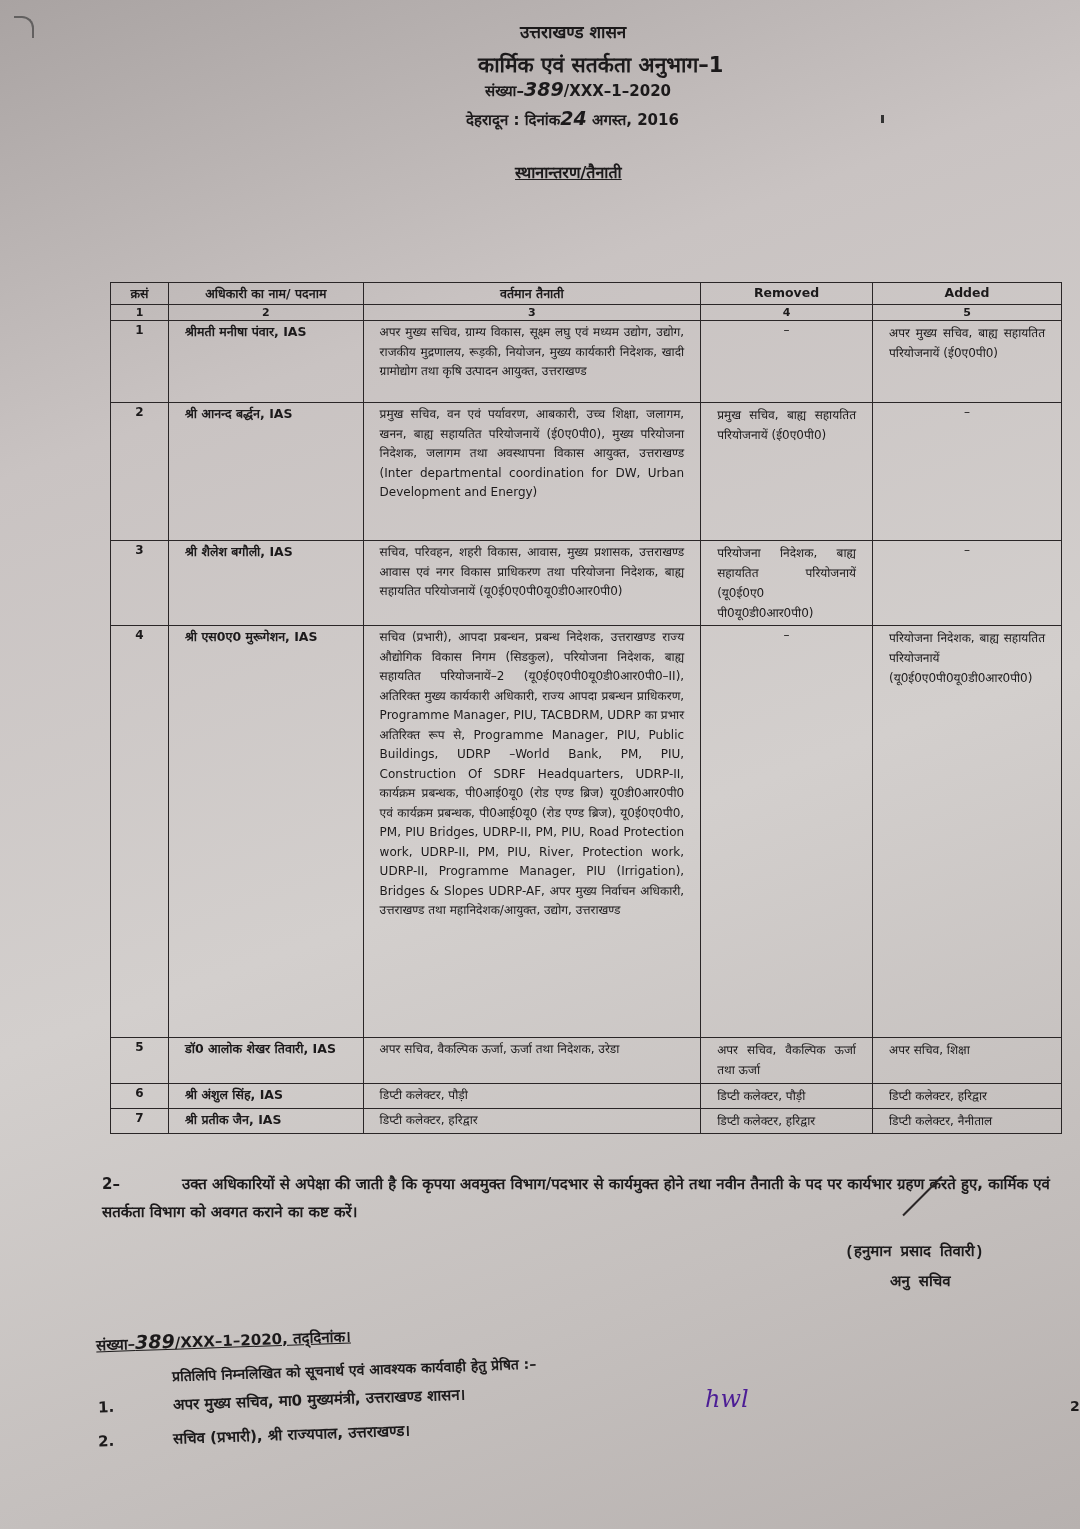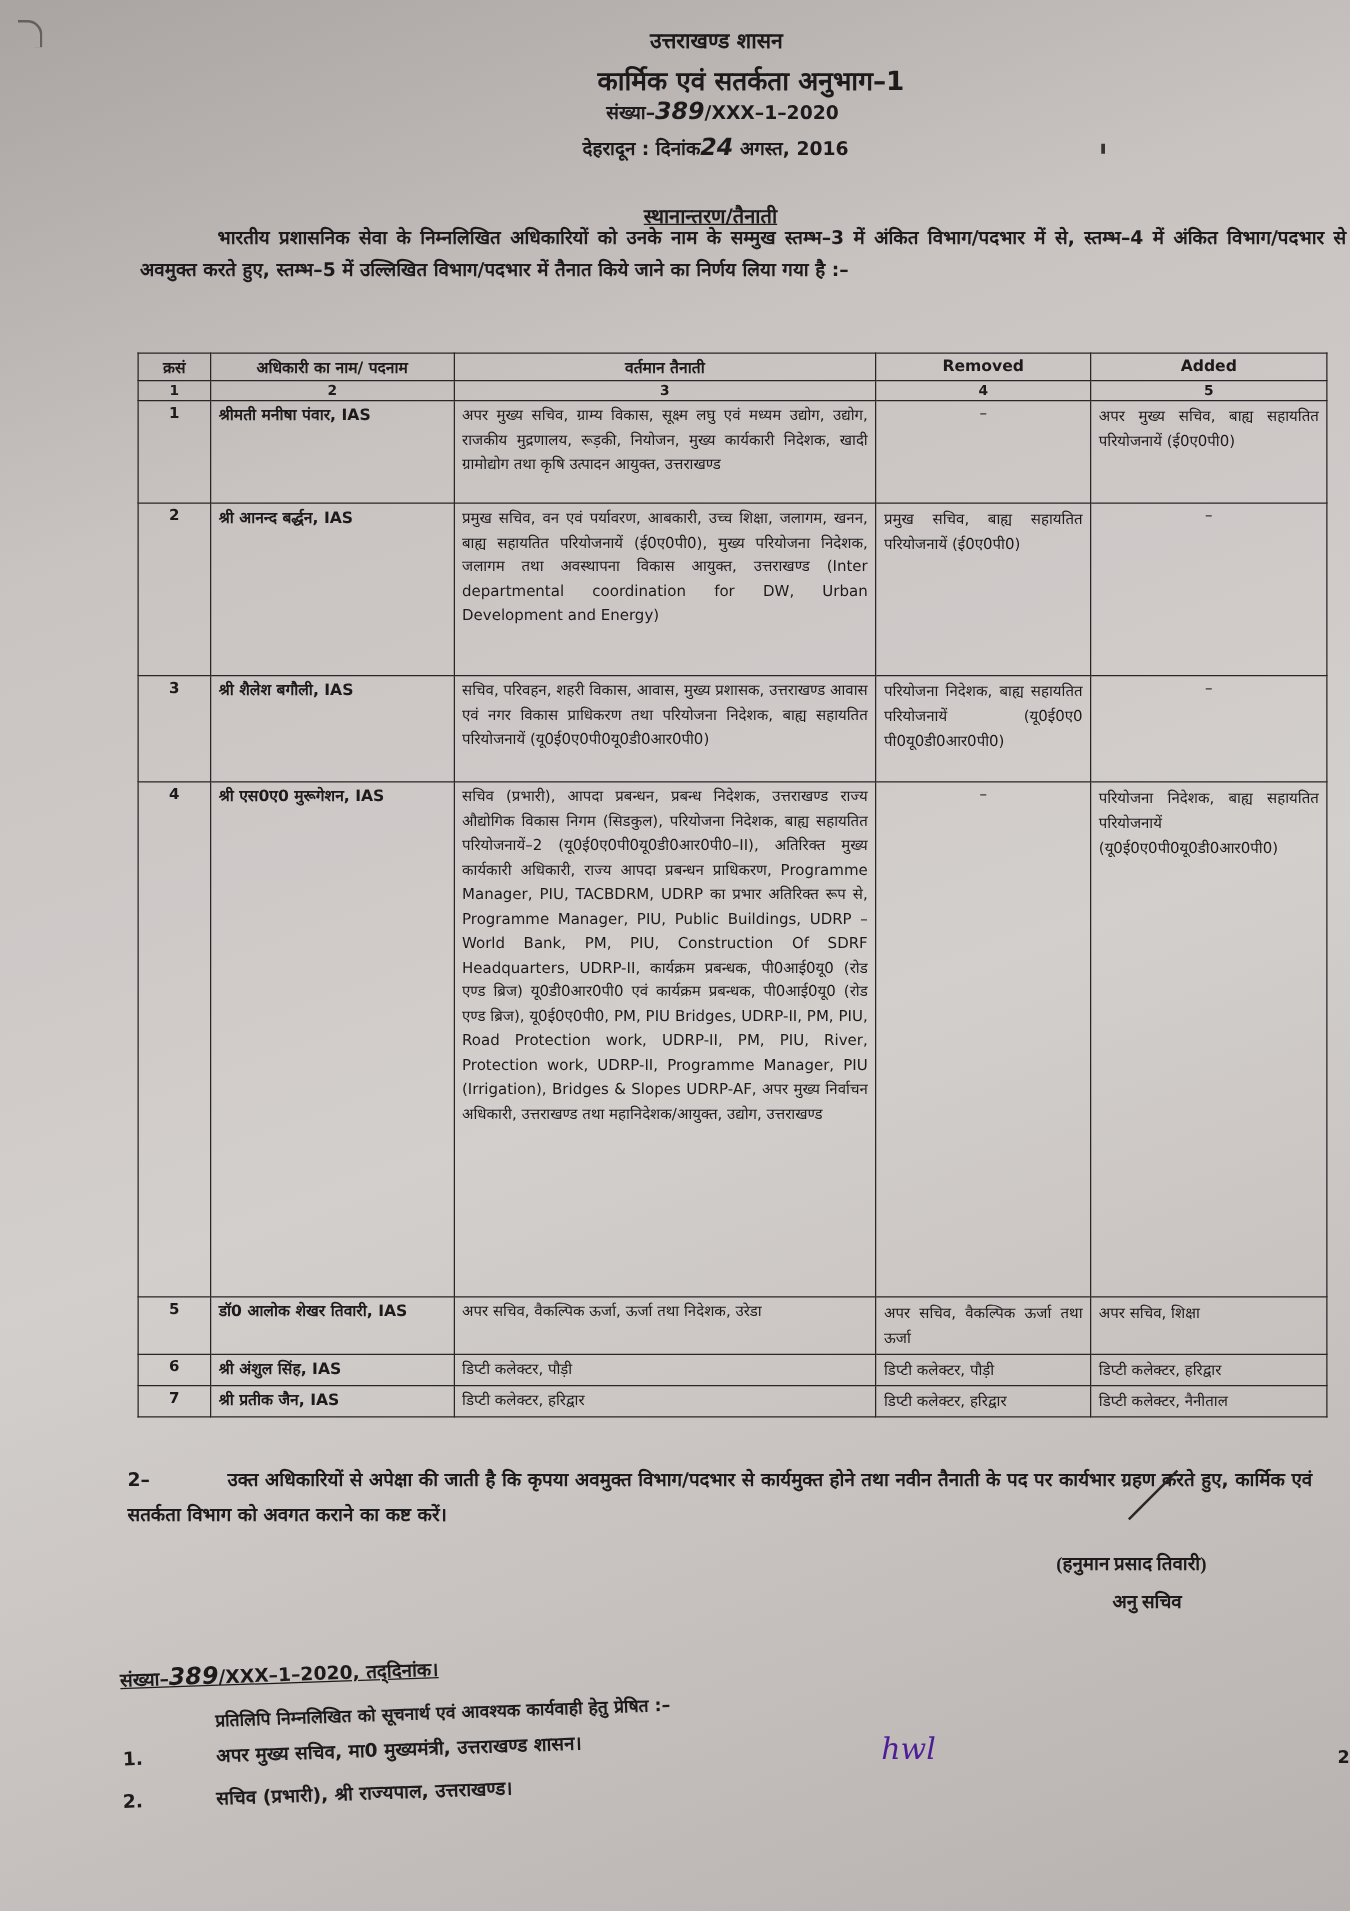--- a/index.html
+++ b/index.html
@@ -13,31 +13,31 @@
     .page { position: absolute; left: 0; top: 0; width: 1080px; height: 1133px; }
     .hdr { position: absolute; left: 0; width: 1080px; text-align: center; font-weight: bold; font-family: "DejaVu Sans", sans-serif; }
     .hdr1 { top: 20px; left: 520px; width: auto; font-size: 17px; }
     .hdr2 { top: 50px; left: 478px; width: auto; font-size: 21px; }
     .hdr3 { top: 78px; left: 485px; width: auto; font-size: 15px; }
     .hdr4 { top: 107px; left: 466px; width: auto; font-size: 15px; }
     .hdr5 { top: 161px; left: 515px; width: auto; font-size: 16px; text-decoration: underline; }
     .hw { font-family: "DejaVu Sans", sans-serif; font-weight: bold; font-style: italic; font-size: 19px; }
     .para { position: absolute; left: 112px; top: 177px; width: 965px; font-size: 15px; line-height: 26px; font-family: "DejaVu Sans", sans-serif; font-weight: bold; text-align: justify; text-indent: 62px; }
     table.tbl { position: absolute; left: 110px; top: 282px; width: 952px; border-collapse: collapse; font-family: "DejaVu Sans", sans-serif; font-size: 12px; }
-    .tbl th, .tbl td { border: 1.5px solid #2a2627; vertical-align: top; padding: 2px 6px; }
+    .tbl th, .tbl td { border: 1.5px solid #2a2627; vertical-align: top; padding: 2px 16px; }
     .tbl th { font-weight: bold; text-align: center; font-size: 12.5px; }
     .tbl td.num { text-align: center; font-weight: bold; }
     .tbl td.name { font-weight: bold; font-size: 12.5px; }
     .tbl td.desc { text-align: justify; line-height: 19.5px; }
     .tbl td.small { text-align: justify; line-height: 20px; }
     .tbl tr.idx td { text-align: center; font-weight: bold; padding: 1px; font-size: 11px; }
     .tbl td.dash { text-align: center; }
     .para2 { position: absolute; left: 102px; top: 1170px; width: 975px; font-size: 15px; line-height: 28px; font-family: "DejaVu Sans", sans-serif; font-weight: bold; }
     .para2 .lbl { display: inline-block; width: 80px; }
-    .sig { position: absolute; font-family: Liberation Serif, serif; font-weight: bold; font-size: 15px; text-align: right; }
+    .sig { position: absolute; font-family: Liberation Mono, monospace; font-weight: bold; font-size: 15px; text-align: right; }
     .sig-name { left: 845px; top: 1240px; }
     .sig-desg { left: 890px; top: 1270px; }
     .sig-mark { position: absolute; left: 895px; top: 1195px; width: 55px; height: 2px; background: #2a2627; transform: rotate(-45deg); }
     .ref { position: absolute; left: 96px; top: 1328px; font-family: "DejaVu Sans", sans-serif; font-weight: bold; font-size: 15px; text-decoration: underline; transform: rotate(-2deg); }
     .copy-lead { position: absolute; left: 172px; top: 1360px; font-family: "DejaVu Sans", sans-serif; font-weight: bold; font-size: 14px; transform: rotate(-2deg); }
     .copy-item { position: absolute; font-family: "DejaVu Sans", sans-serif; font-weight: bold; font-size: 15px; transform: rotate(-2deg); }
     .ci-1 { left: 98px; top: 1390px; }
     .ci-2 { left: 98px; top: 1425px; }
     .copy-item .n { display: inline-block; width: 75px; }
     .initials { position: absolute; left: 705px; top: 1385px; font-family: "DejaVu Serif", serif; font-style: italic; font-size: 24px; color: #4c1d95; }
@@ -56,21 +56,20 @@
   <div class="hdr hdr3">
     <span>संख्या–</span><span class="hw">389</span><span>/XXX–1–2020</span>
   </div>
   <div class="hdr hdr4">
     <span>देहरादून : दिनांक</span><span class="hw">24</span>
     <span>अगस्त, 2016</span>
   </div>
   <div class="dot"></div>
   <div class="hdr hdr5">स्थानान्तरण/तैनाती</div>
 
-  <div class="para">भारतीय प्रशासनिक सेवा के निम्नलिखित अधिकारियों को उनके नाम के सम्मुख स्तम्भ–3 में अंकित विभाग/पदभार में से, स्तम्भ–4 में अंकित विभाग/पदभार से अवमुक्त करते हुए, स्तम्भ–5 में उल्लिखित विभाग/पदभार में तैनात किये जाने का निर्णय लिया गया है :–</div>
 
   <table class="tbl">
     <colgroup>
       <col style="width:58px">
         <col style="width:195px">
         <col style="width:338px">
         <col style="width:172px">
         <col style="width:189px">
     </colgroup>
     <thead>

